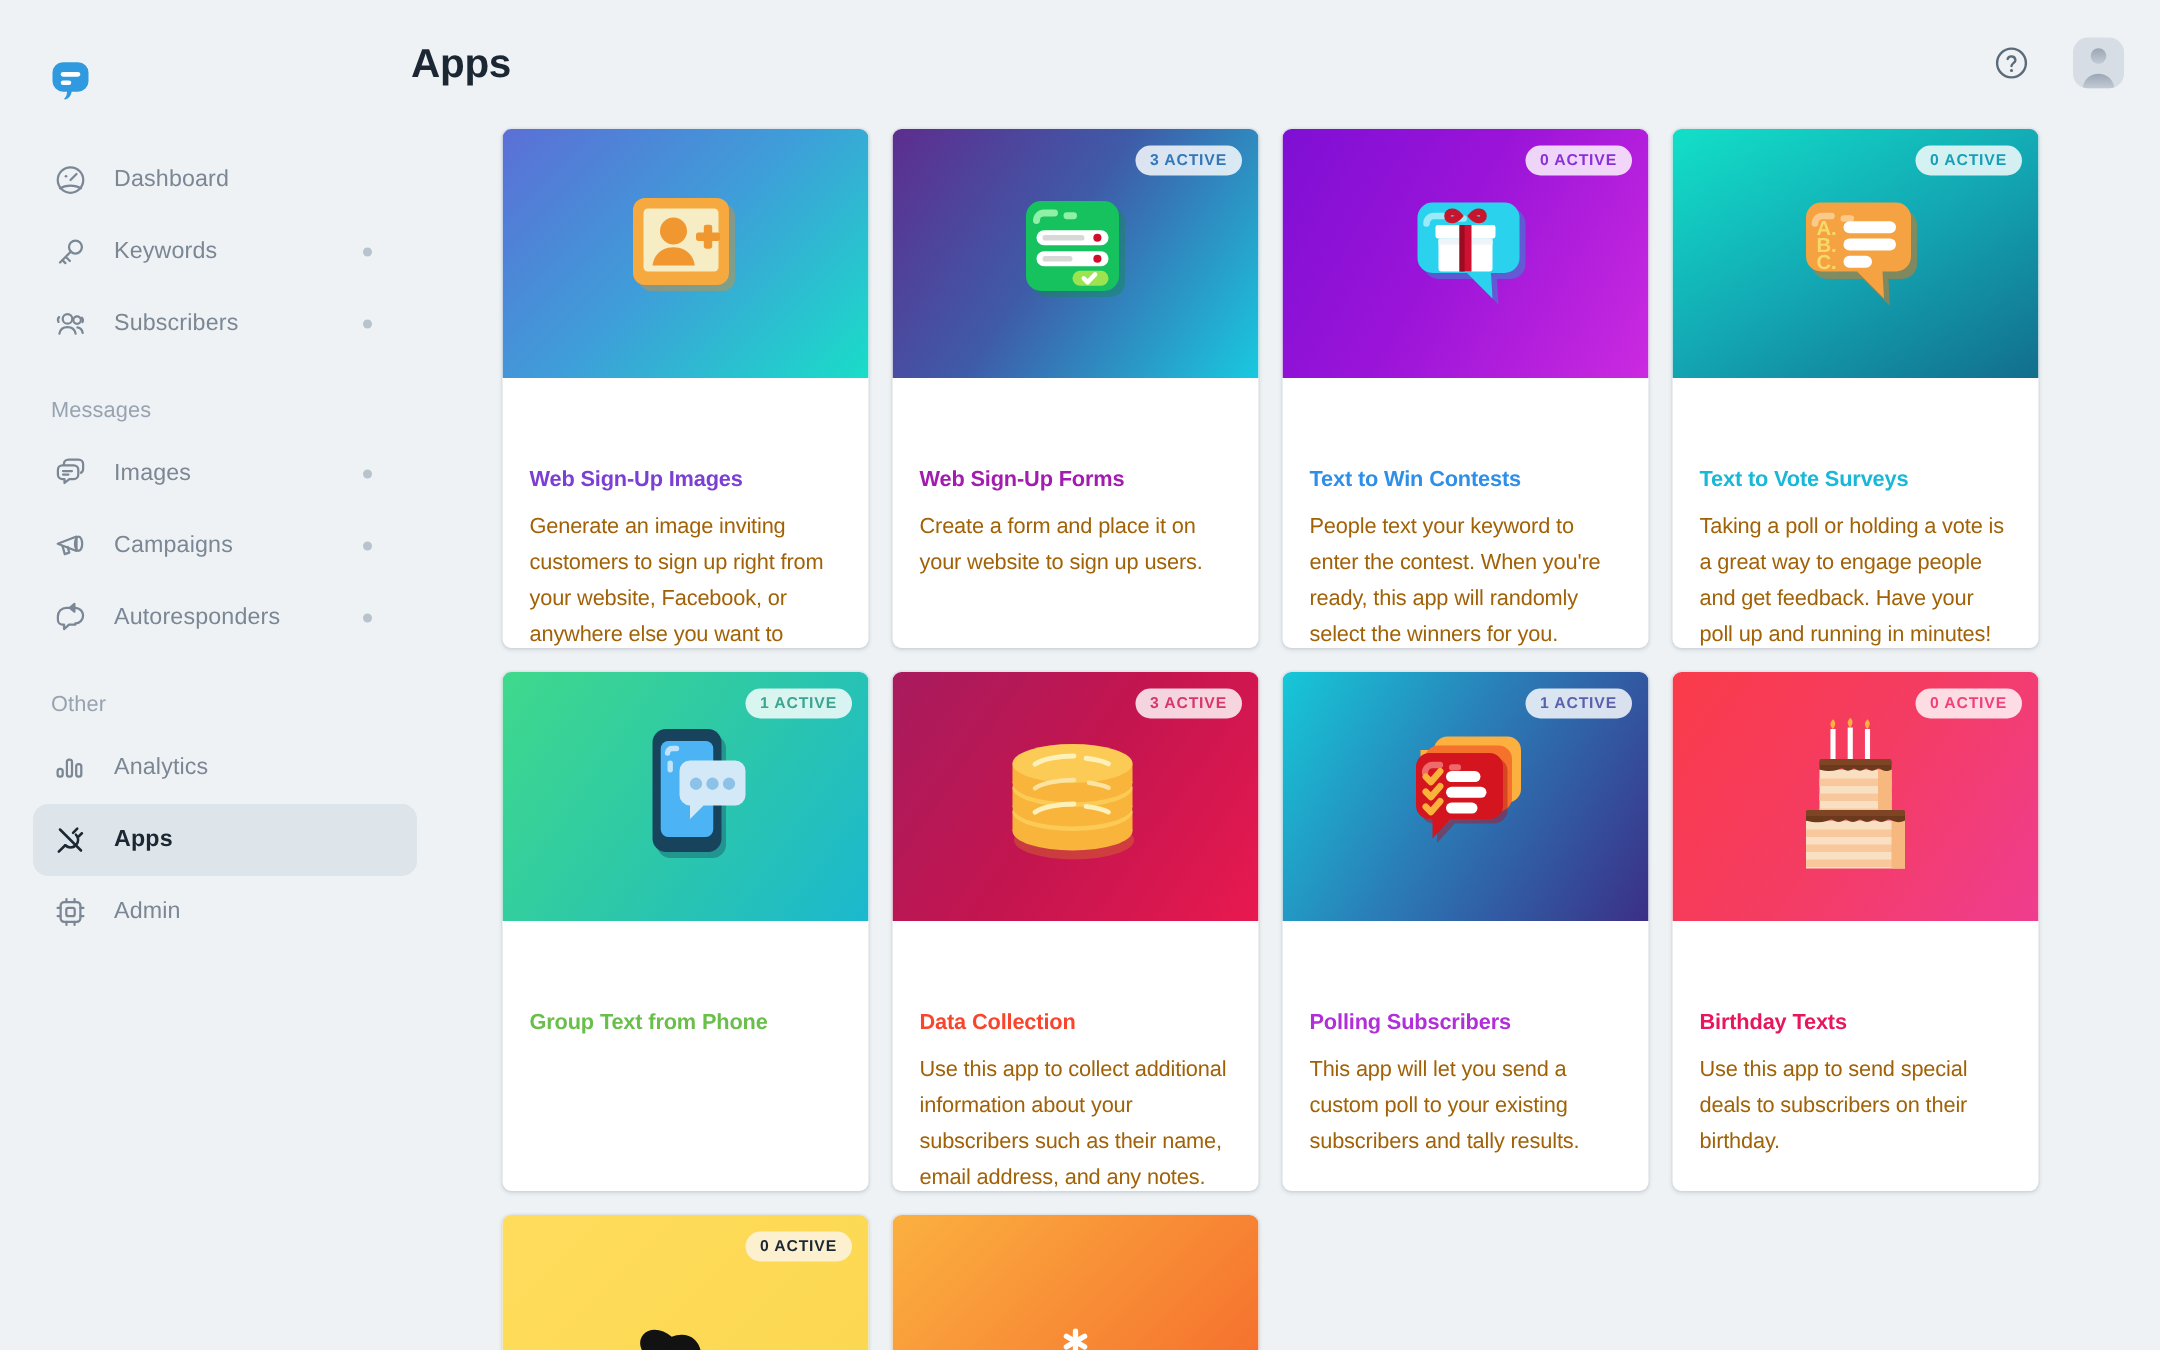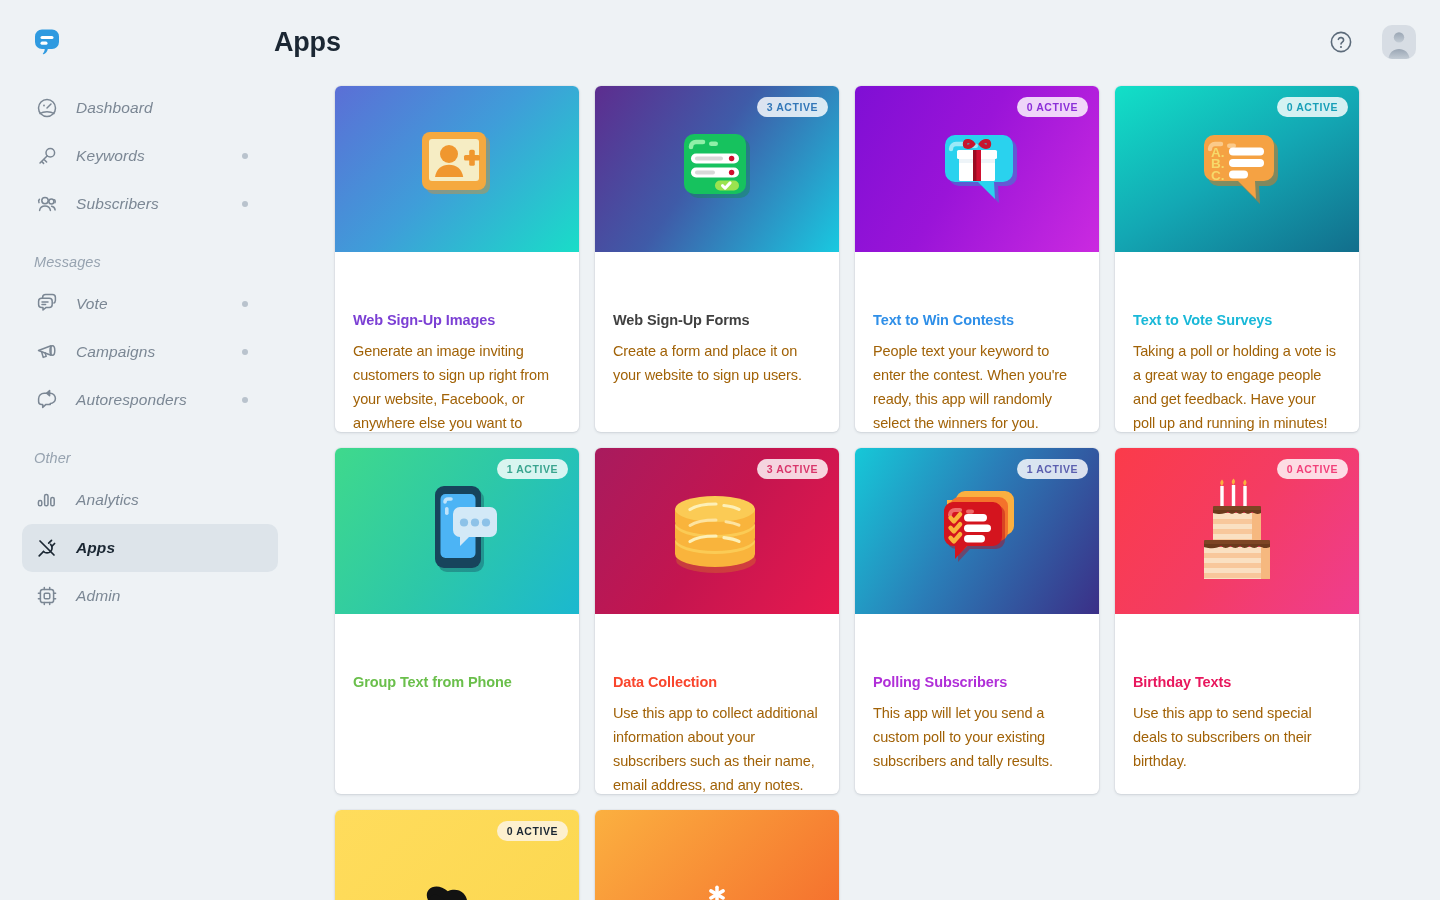--- a/index.html
+++ b/index.html
@@ -8,22 +8,21 @@
     background: #eef2f5;
     font-family: "Liberation Sans", sans-serif;
     overflow: hidden;
   }
   .app { position: relative; width: 1440px; height: 900px; display: flex; }
 
   
   .sidebar {
     width: 300px; height: 900px; flex: 0 0 300px;
     background: #eef2f5;
-    padding-top: 0;
-    font-style: italic;
+    padding-top: 12px;
   }
   .logo-wrap { height: 84px; display: flex; align-items: center; padding-left: 31px; }
   .logo { width: 32px; height: 32px; display: block; }
 
   .nav { padding: 0 22px 0 22px; }
   .nav-item {
     display: flex; align-items: center;
     height: 48px; padding-left: 12px; padding-right: 14px;
     border-radius: 10px; cursor: pointer;
     margin-bottom: 0px;
@@ -161,21 +160,21 @@
       <div class="nav-section">Messages</div>
 
       <div class="nav-item">
         <span class="nav-icon">
           <svg width="24" height="24" viewBox="0 0 24 24" fill="none" stroke="currentColor" stroke-width="1.5">
             <path d="M3.6 9.2a3 3 0 013-3h7.6a3 3 0 013 3v3.2a3 3 0 01-3 3h-3l-3.2 2.6v-2.6h-1.4a3 3 0 01-3-3V9.2z" stroke-linejoin="round"></path>
             <path d="M7.6 6.2V5.4a3 3 0 013-3h6.8a3 3 0 013 3v3.2a3 3 0 01-2 2.8" stroke-linejoin="round"></path>
             <path d="M7 10h6M7 12.4h3.6" stroke-linecap="round"></path>
           </svg>
         </span>
-        <span class="nav-label">Vote</span>
+        <span class="nav-label">Images</span>
         <span class="nav-dot"></span>
       </div>
 
       <div class="nav-item">
         <span class="nav-icon">
           <svg width="24" height="24" viewBox="0 0 24 24" fill="none" stroke="currentColor" stroke-width="1.5">
             <path d="M3.5 10.5l12.5-4.8v9.6L3.5 10.5z" stroke-linejoin="round"></path>
             <path d="M6.6 11.8l1.6 5.6 3-1-1.3-4.3" stroke-linejoin="round"></path>
             <ellipse cx="17.4" cy="10.5" rx="2.4" ry="4.8"></ellipse>
           </svg>
@@ -293,21 +292,21 @@
             <rect x="33" y="42.6" width="28" height="3.8" rx="1.9" fill="#d8d8d8"></rect>
             <circle cx="69.6" cy="44.5" r="2.7" fill="#cf0f2e"></circle>
             <rect x="29" y="53.5" width="48" height="10" rx="5" fill="#fff"></rect>
             <rect x="33" y="56.6" width="20" height="3.8" rx="1.9" fill="#d8d8d8"></rect>
             <circle cx="69.6" cy="58.5" r="2.7" fill="#cf0f2e"></circle>
             <rect x="53" y="66.5" width="24" height="10" rx="5" fill="#9be34f"></rect>
             <path d="M60.5 71.6l2.6 2.6 5-5.3" stroke="#fff" stroke-width="3" fill="none" stroke-linecap="round" stroke-linejoin="round"></path>
           </svg>
         </div>
         <div class="card-body">
-          <div class="card-title" style="color:#404040">Web Sign-Up Forms</div>
+          <div class="card-title" style="color:#a21caf">Web Sign-Up Forms</div>
           <div class="card-desc">Create a form and place it on your website to sign up users.</div>
         </div>
       </div>
 
       <div class="card">
         <div class="card-art" style="background:linear-gradient(120deg,#7f0fd4 0%,#9a14d8 45%,#cb2ae0 100%);">
           <span class="badge" style="color:#8b2fd8">0 ACTIVE</span>
           <svg class="art-svg" width="118" height="112" viewBox="0 0 118 112">
             <path d="M27 32a10 10 0 0110-10h48a10 10 0 0110 10v27a10 10 0 01-10 10h-9l1 17-17-17H37a10 10 0 01-10-10V32z" fill="#0fa8cc" opacity=".45" transform="translate(4,4)"></path>
             <path d="M27 32a10 10 0 0110-10h48a10 10 0 0110 10v27a10 10 0 01-10 10h-9l1 17-17-17H37a10 10 0 01-10-10V32z" fill="#2ad2ee"></path>

